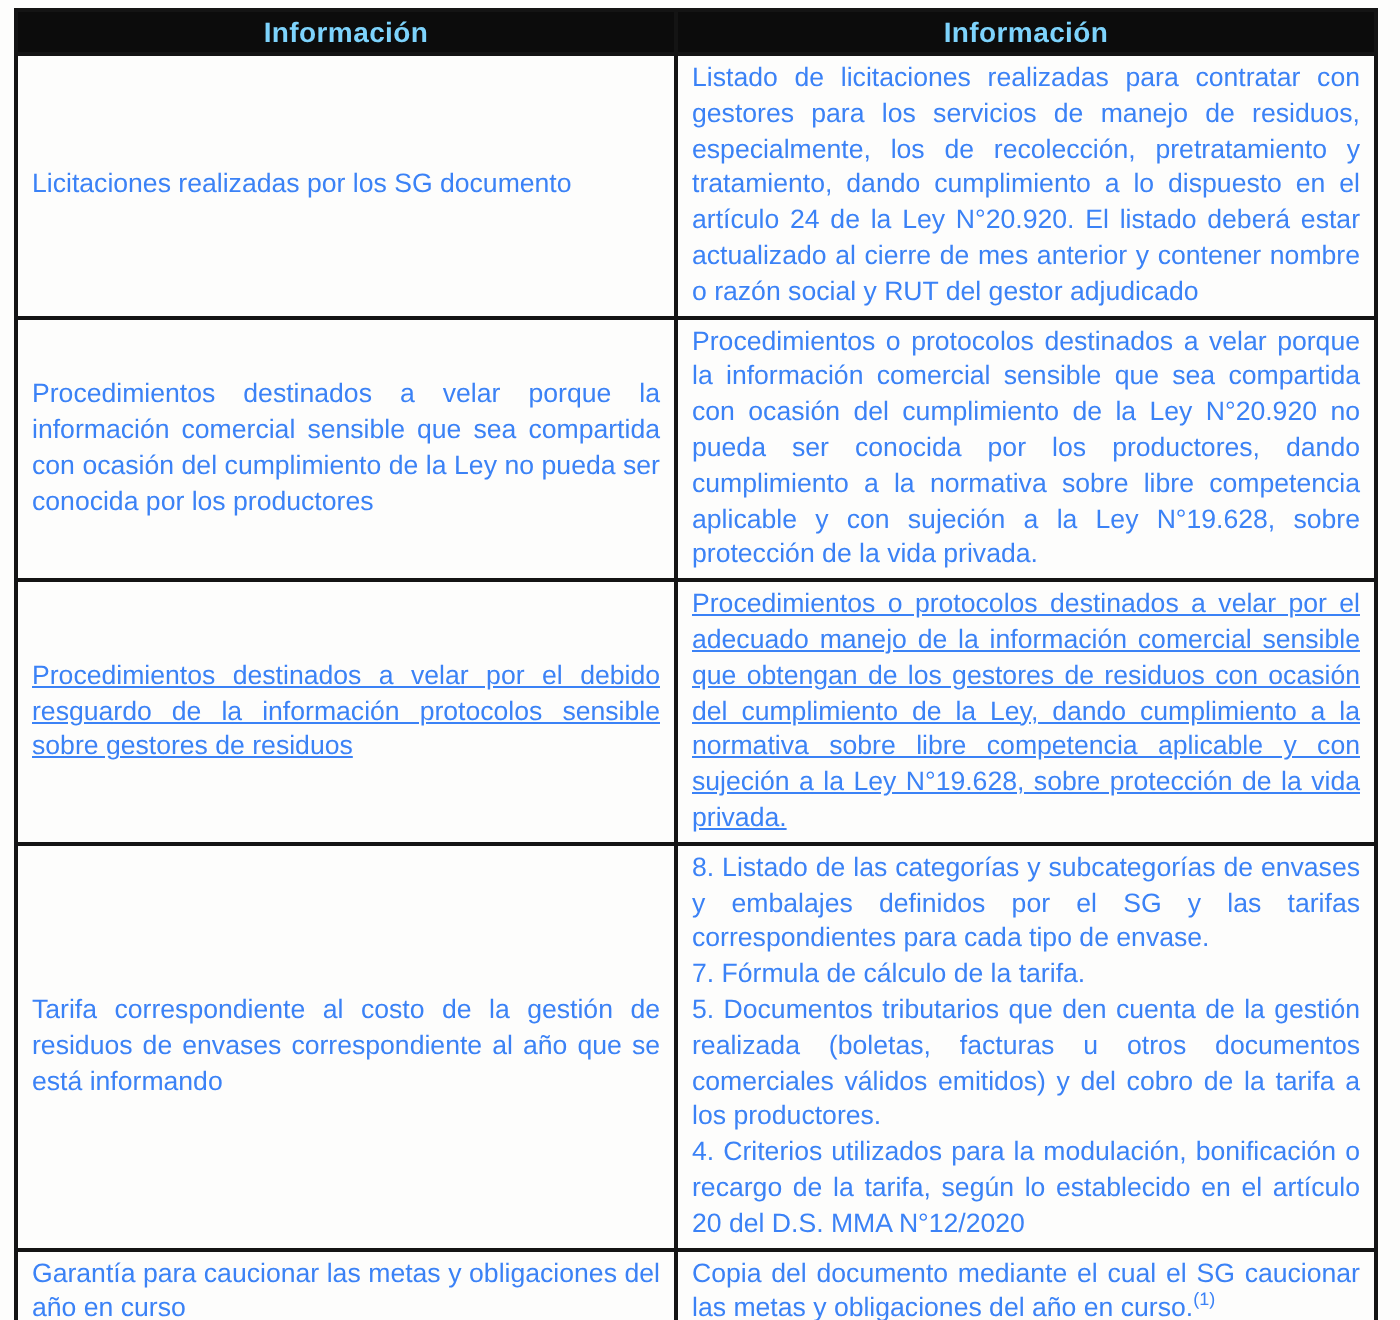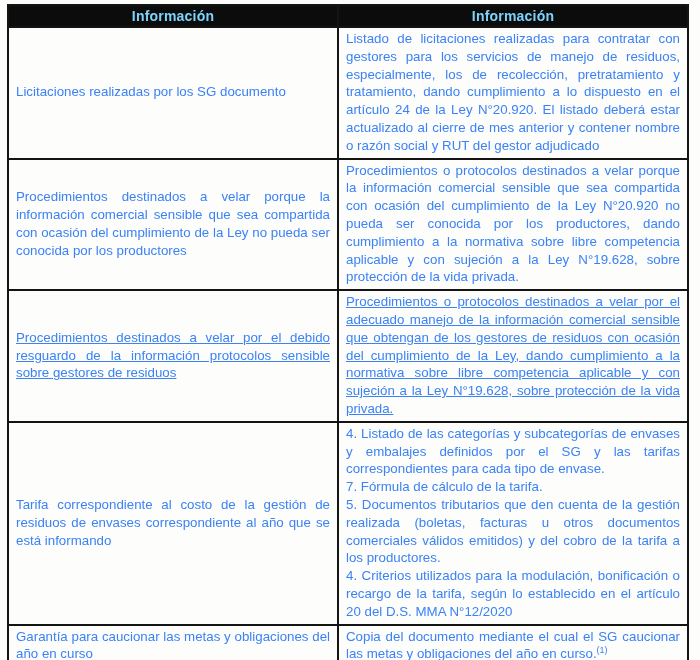--- a/index.html
+++ b/index.html
@@ -88,21 +88,21 @@
       </tr>
       <tr class="r2">
         <td class="info-cell">Procedimientos destinados a velar por el debido resguardo de la información protocolos sensible sobre gestores de residuos</td>
         <td class="desc-cell">
           <p>Procedimientos o protocolos destinados a velar por el adecuado manejo de la información comercial sensible que obtengan de los gestores de residuos con ocasión del cumplimiento de la Ley, dando cumplimiento a la normativa sobre libre competencia aplicable y con sujeción a la Ley N°19.628, sobre protección de la vida privada.</p>
         </td>
       </tr>
       <tr class="r3">
         <td class="info-cell">Tarifa correspondiente al costo de la gestión de residuos de envases correspondiente al año que se está informando</td>
         <td class="desc-cell">
-          <p>4. Listado de las categorías y subcategorías de envases y embalajes definidos por el SG y las tarifas correspondientes para cada tipo de envase.</p>
+          <p>8. Listado de las categorías y subcategorías de envases y embalajes definidos por el SG y las tarifas correspondientes para cada tipo de envase.</p>
           <p>7. Fórmula de cálculo de la tarifa.</p>
           <p>5. Documentos tributarios que den cuenta de la gestión realizada (boletas, facturas u otros documentos comerciales válidos emitidos) y del cobro de la tarifa a los productores.</p>
           <p>4. Criterios utilizados para la modulación, bonificación o recargo de la tarifa, según lo establecido en el artículo 20 del D.S. MMA N°12/2020</p>
         </td>
       </tr>
       <tr class="r4">
         <td class="info-cell">Garantía para caucionar las metas y obligaciones del año en curso</td>
         <td class="desc-cell">
           <p><span>Copia del documento mediante el cual el SG caucionar las metas y obligaciones del año en curso.</span><sup class="fn">(1)</sup></p>
         </td>

